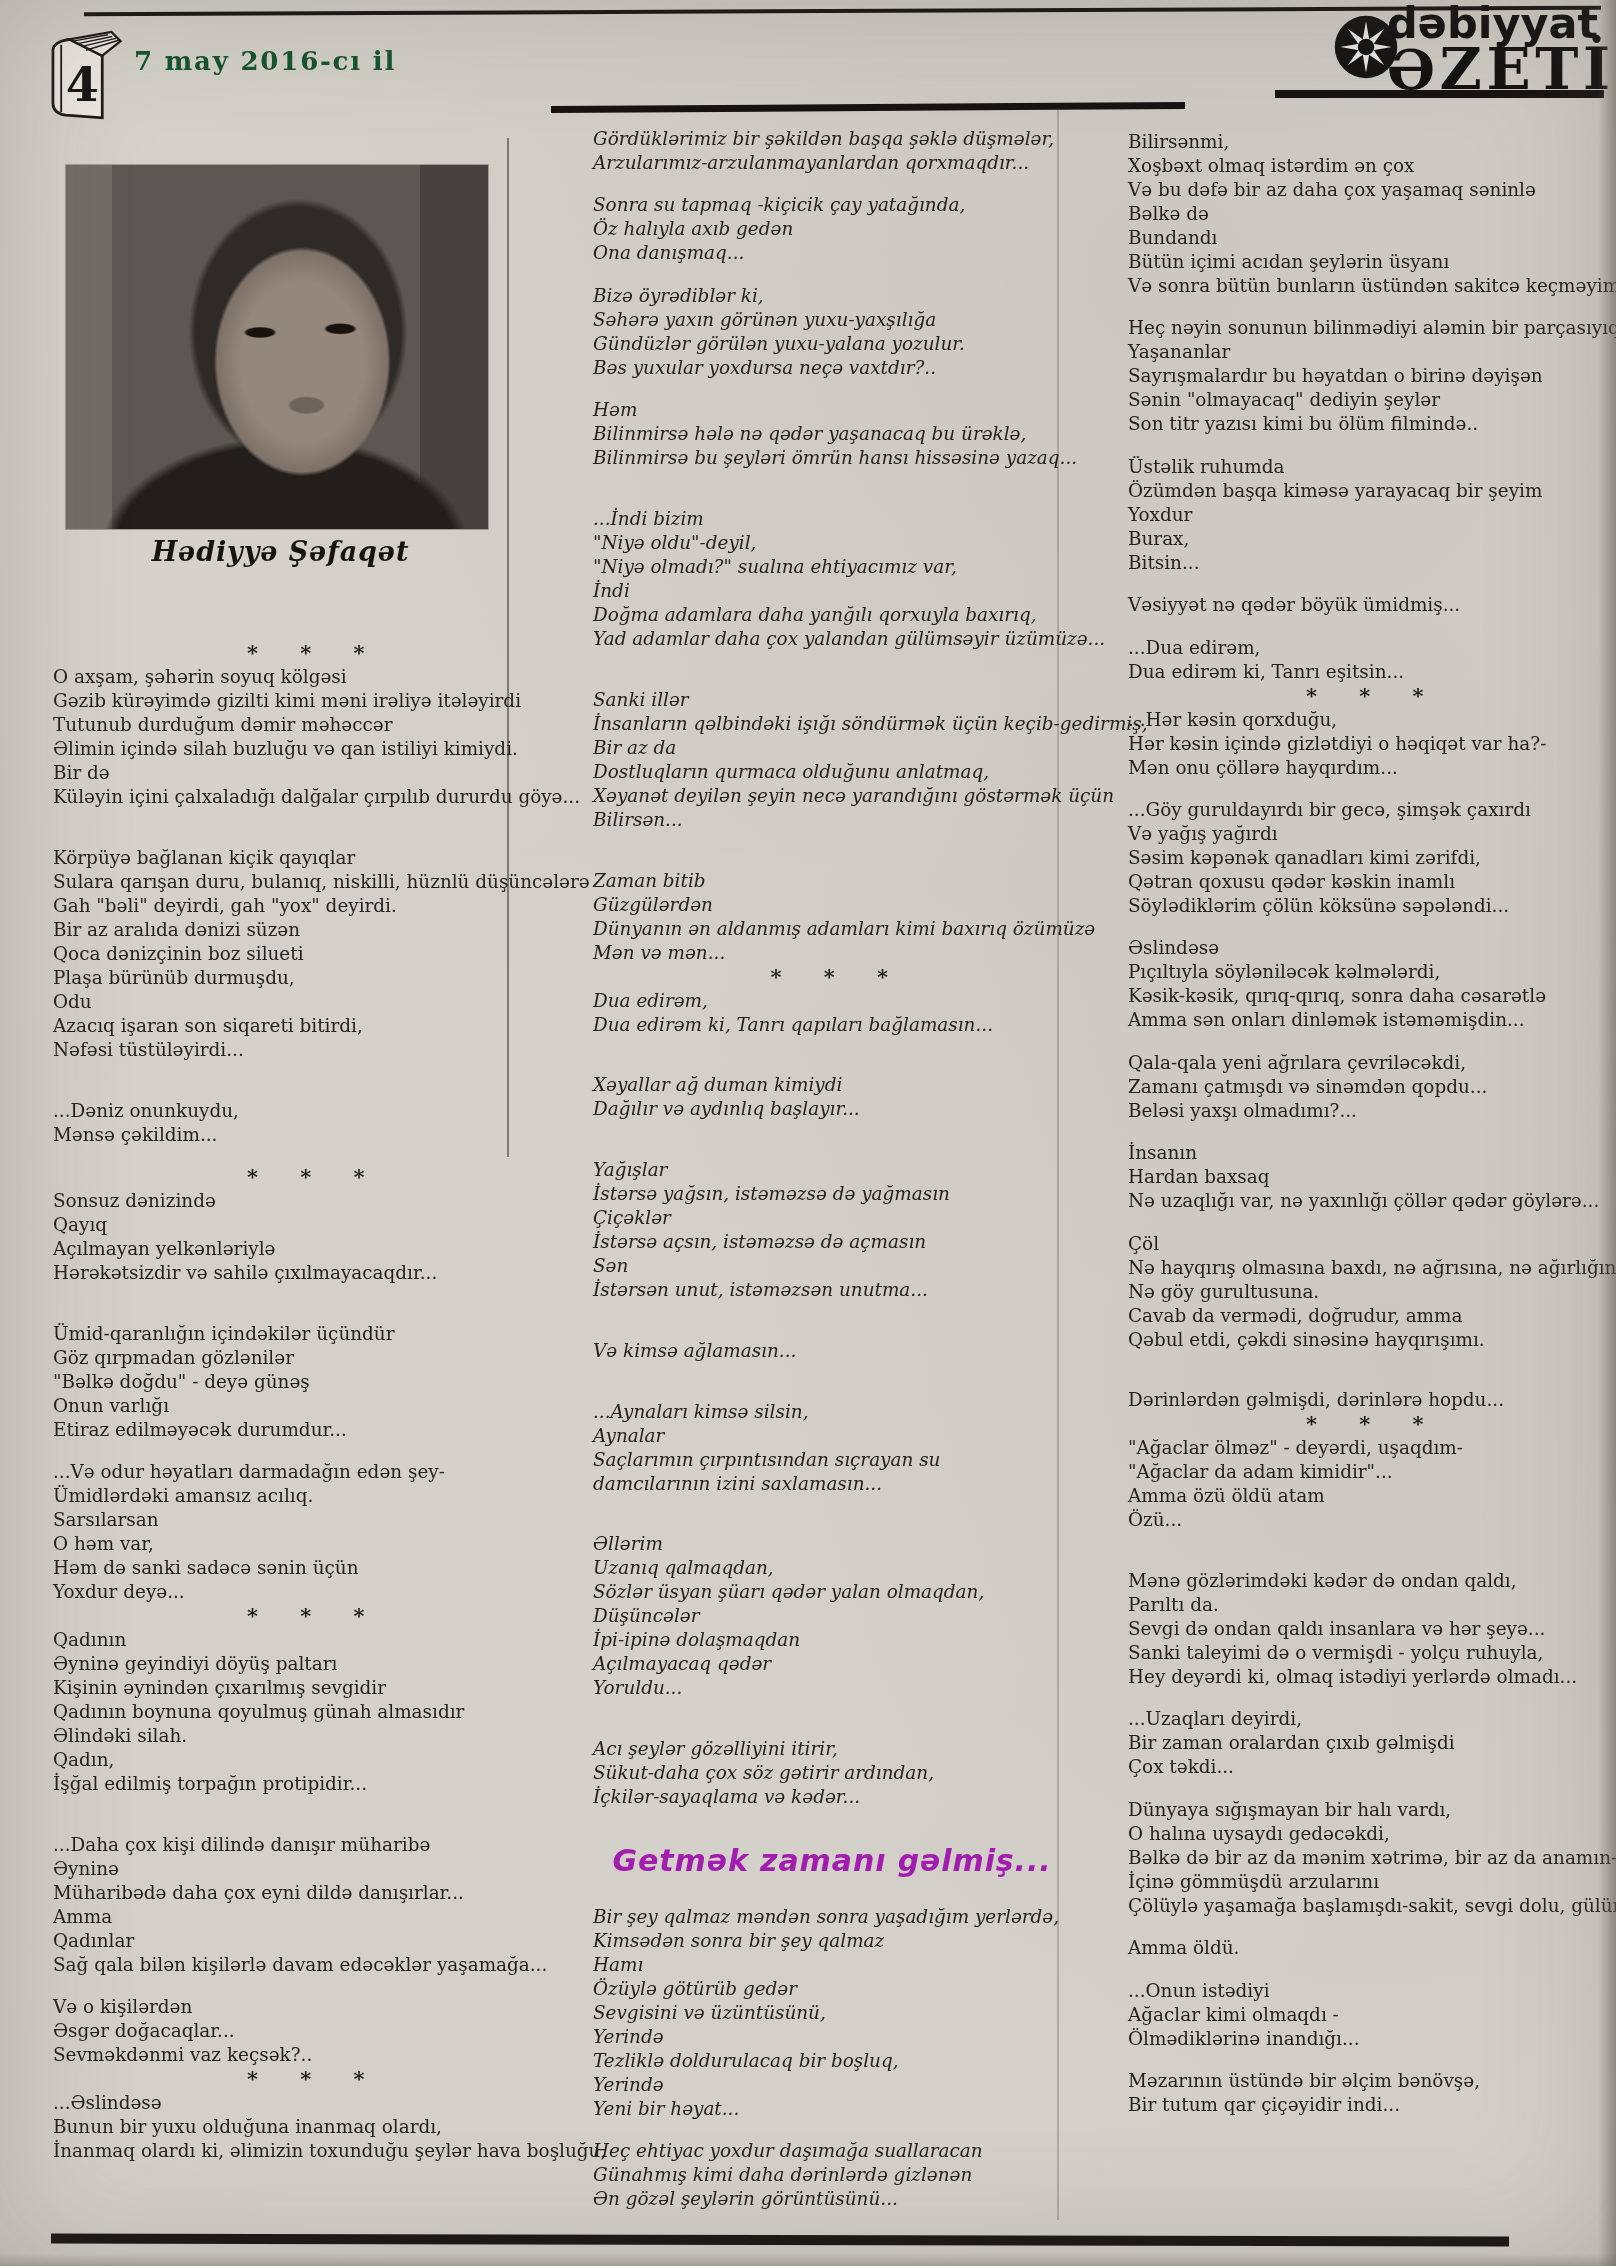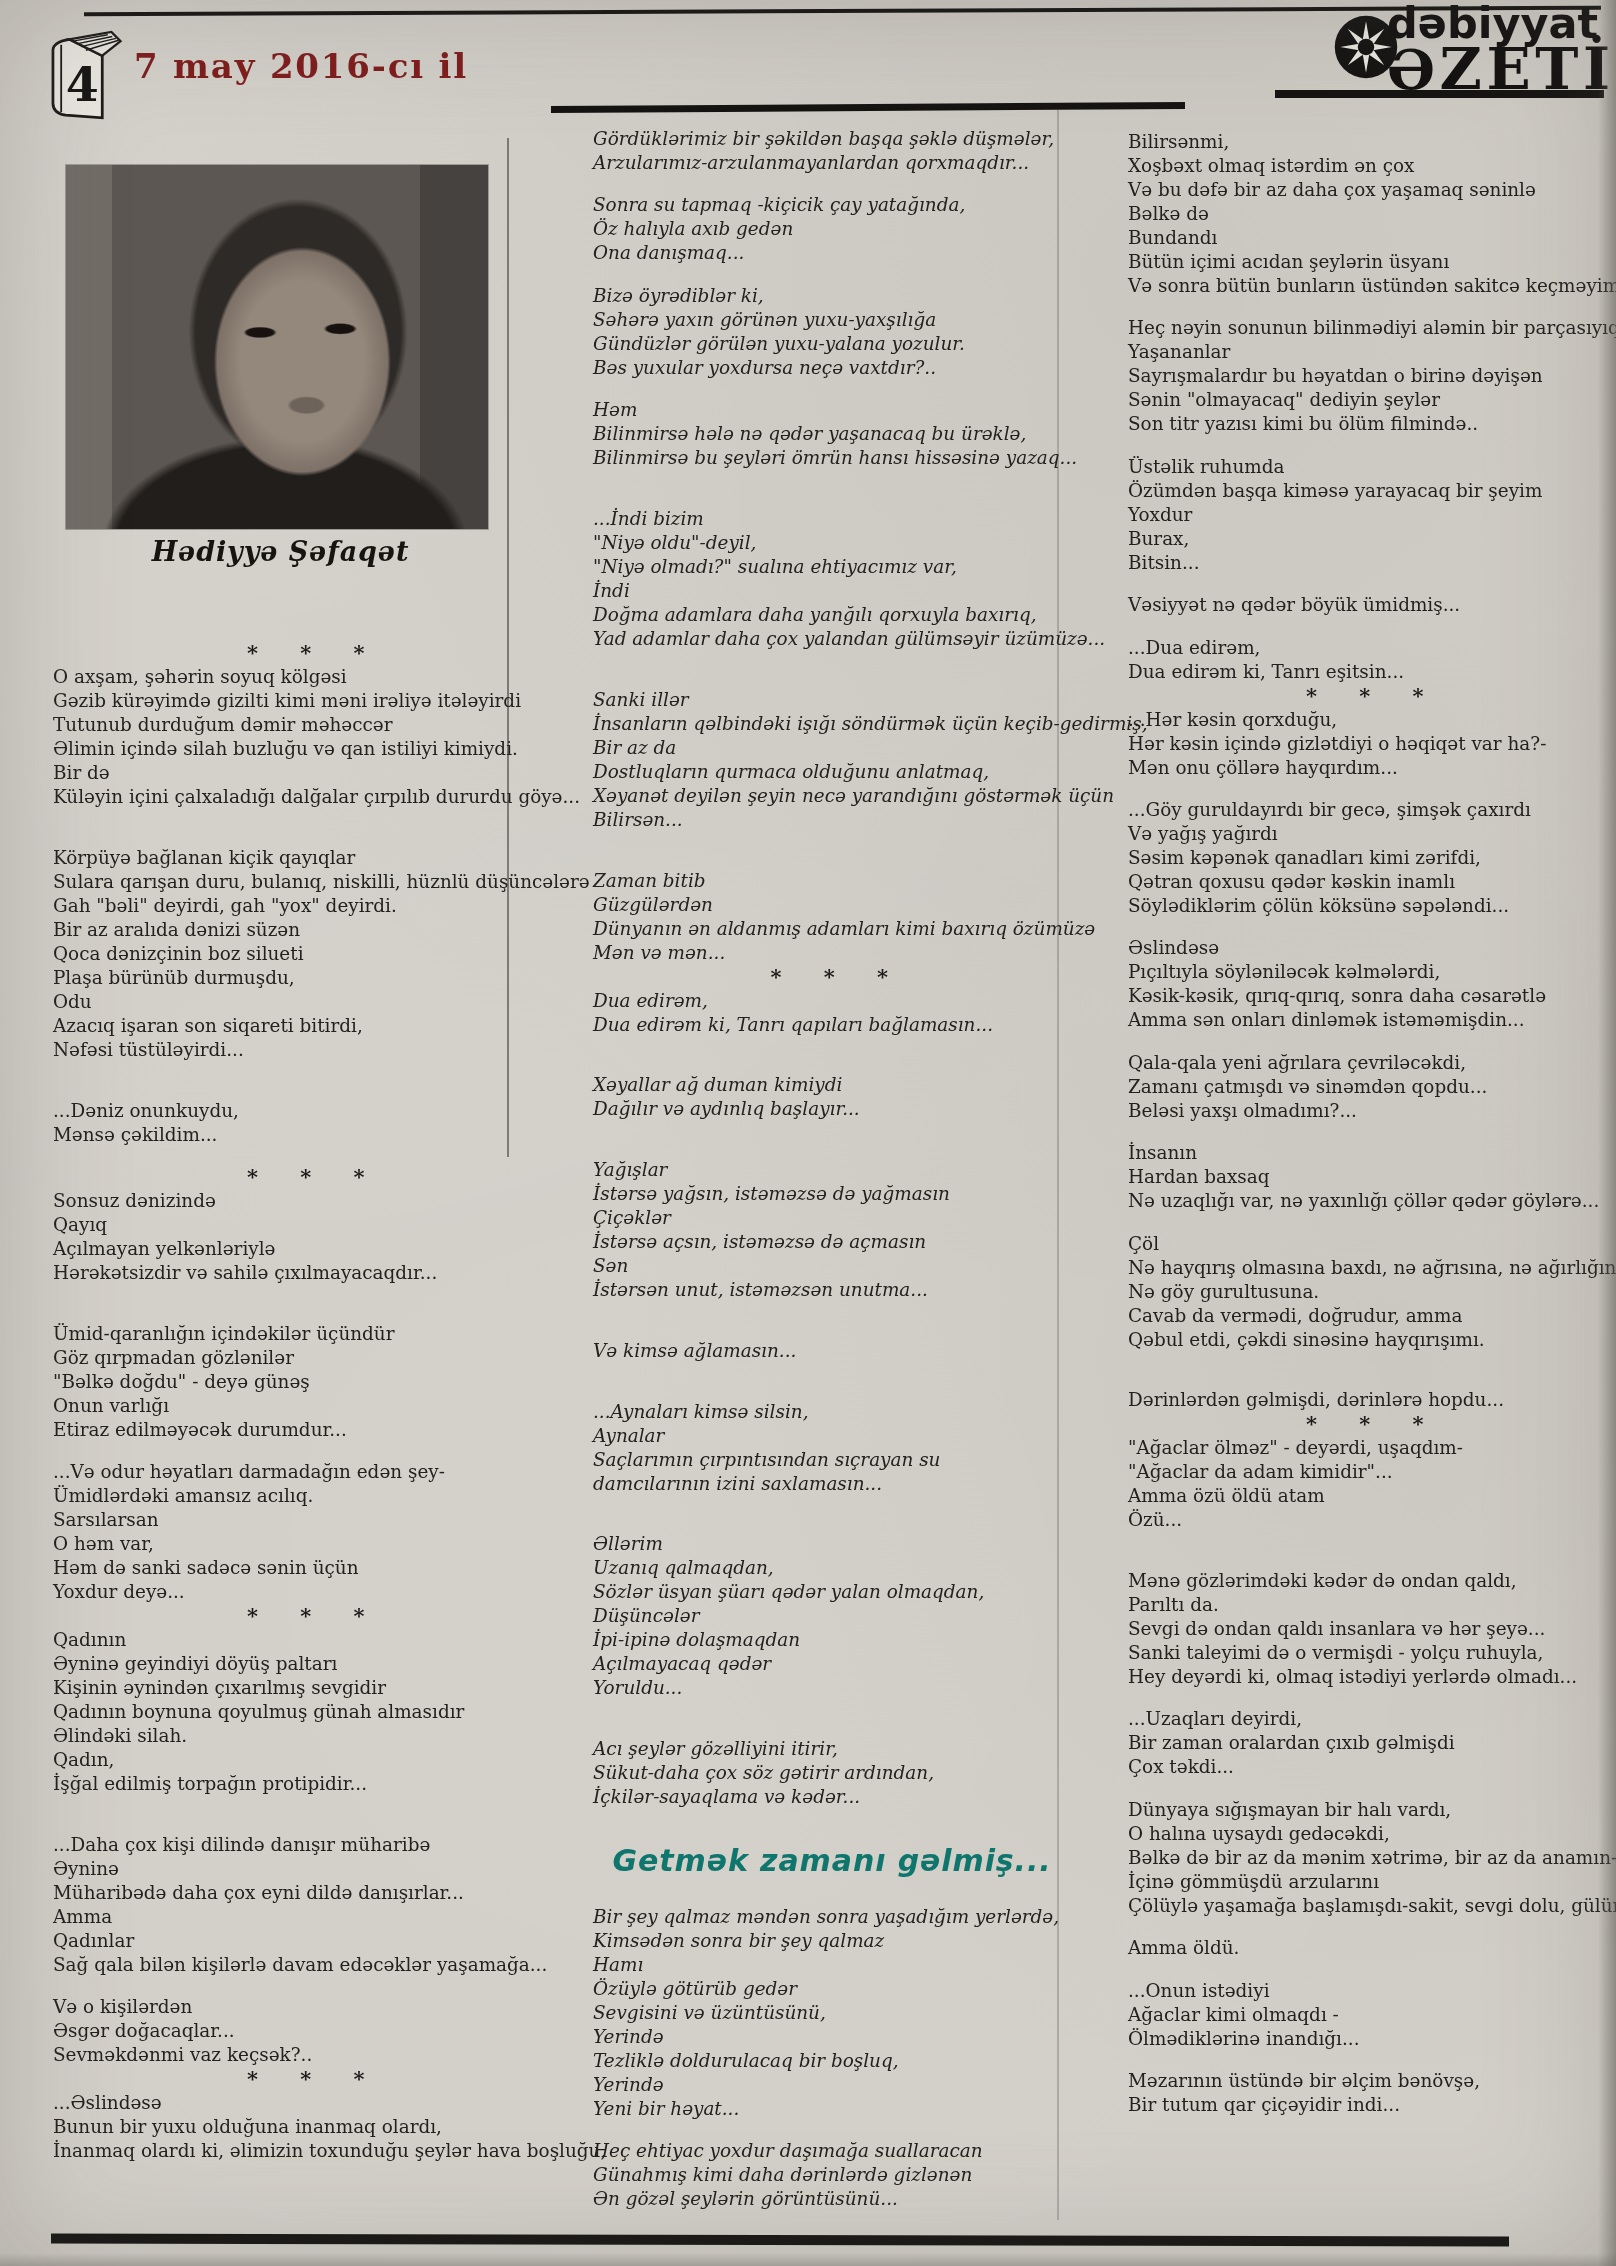--- a/index.html
+++ b/index.html
@@ -25,22 +25,22 @@
   .rule-top{left:84px;top:9.2px;width:1517px;height:3.7px;transform:rotate(-0.25deg);}
   .rule-masthead{left:551px;top:104px;width:634px;height:7.3px;transform:rotate(-0.35deg);}
   .rule-logo{left:1275px;top:90px;width:329px;height:8.3px;}
   .rule-bottom{left:51px;top:2235px;width:1458px;height:10px;transform:rotate(0.12deg);}
 
   .fold{position:absolute;width:1.8px;pointer-events:none;}
   .fold-1{left:507px;top:138px;height:1019px;background:rgba(40,38,34,.5);}
   .fold-2{left:1057px;top:108px;height:2112px;background:rgba(40,38,34,.22);}
 
   .book-icon-wrap{position:absolute;left:42px;top:26px;width:84px;height:96px;}
-  .date-line{position:absolute;left:134px;top:46px;font-size:34px;font-weight:bold;
-    letter-spacing:1.8px;color:#7f1d1d;}
+  .date-line{position:absolute;left:134px;top:46px;font-size:26px;font-weight:bold;
+    letter-spacing:1.8px;color:#14532d;}
 
   .logo{position:absolute;left:1332px;top:3.7px;width:331px;height:90px;}
   .logo .emblem{position:absolute;left:0;top:9.2px;width:68px;height:68px;}
   .logo-line1{position:absolute;left:55px;top:-5.5px;font-family:"DejaVu Sans",sans-serif;
     font-weight:bold;font-size:43px;letter-spacing:0px;color:#121110;}
   .logo-line2{position:absolute;left:55px;top:31px;font-family:"DejaVu Serif",serif;
     font-weight:bold;font-size:58px;letter-spacing:4.6px;color:#121110;}
   .logo-line2::first-letter{font-size:55px;}
 
   .photo{position:absolute;left:66px;top:165px;width:422px;height:364px;
@@ -59,21 +59,21 @@
 
   .col{position:absolute;}
   .col-1{left:53px;top:641px;width:511px;}
   .col-2{left:593px;top:127px;width:478px;font-style:italic;}
   .col-3{left:1128px;top:130px;width:479px;}
   .line{font-size:18.4px;line-height:24px;white-space:nowrap;color:#23211e;}
   .gap{height:18.4px;}
   .stars{text-align:center;font-size:21px;font-weight:bold;line-height:24px;
     letter-spacing:5.5px;word-spacing:24px;color:#1c1b19;}
   .poem-heading{font-family:"DejaVu Sans",sans-serif;font-weight:bold;font-size:30px;
-    line-height:37px;text-align:center;padding:14.7px 0 7.3px 0;letter-spacing:0.9px;color:#0f766e;}
+    line-height:37px;text-align:center;padding:14.7px 0 7.3px 0;letter-spacing:0.9px;color:#a21caf;}
 </style>
 </head>
 <body>
 
 <div>
 
   <div class="rule rule-top"></div>
 
   <div class="book-icon-wrap">
     <svg width="84" height="96" viewBox="0 0 92 104">

